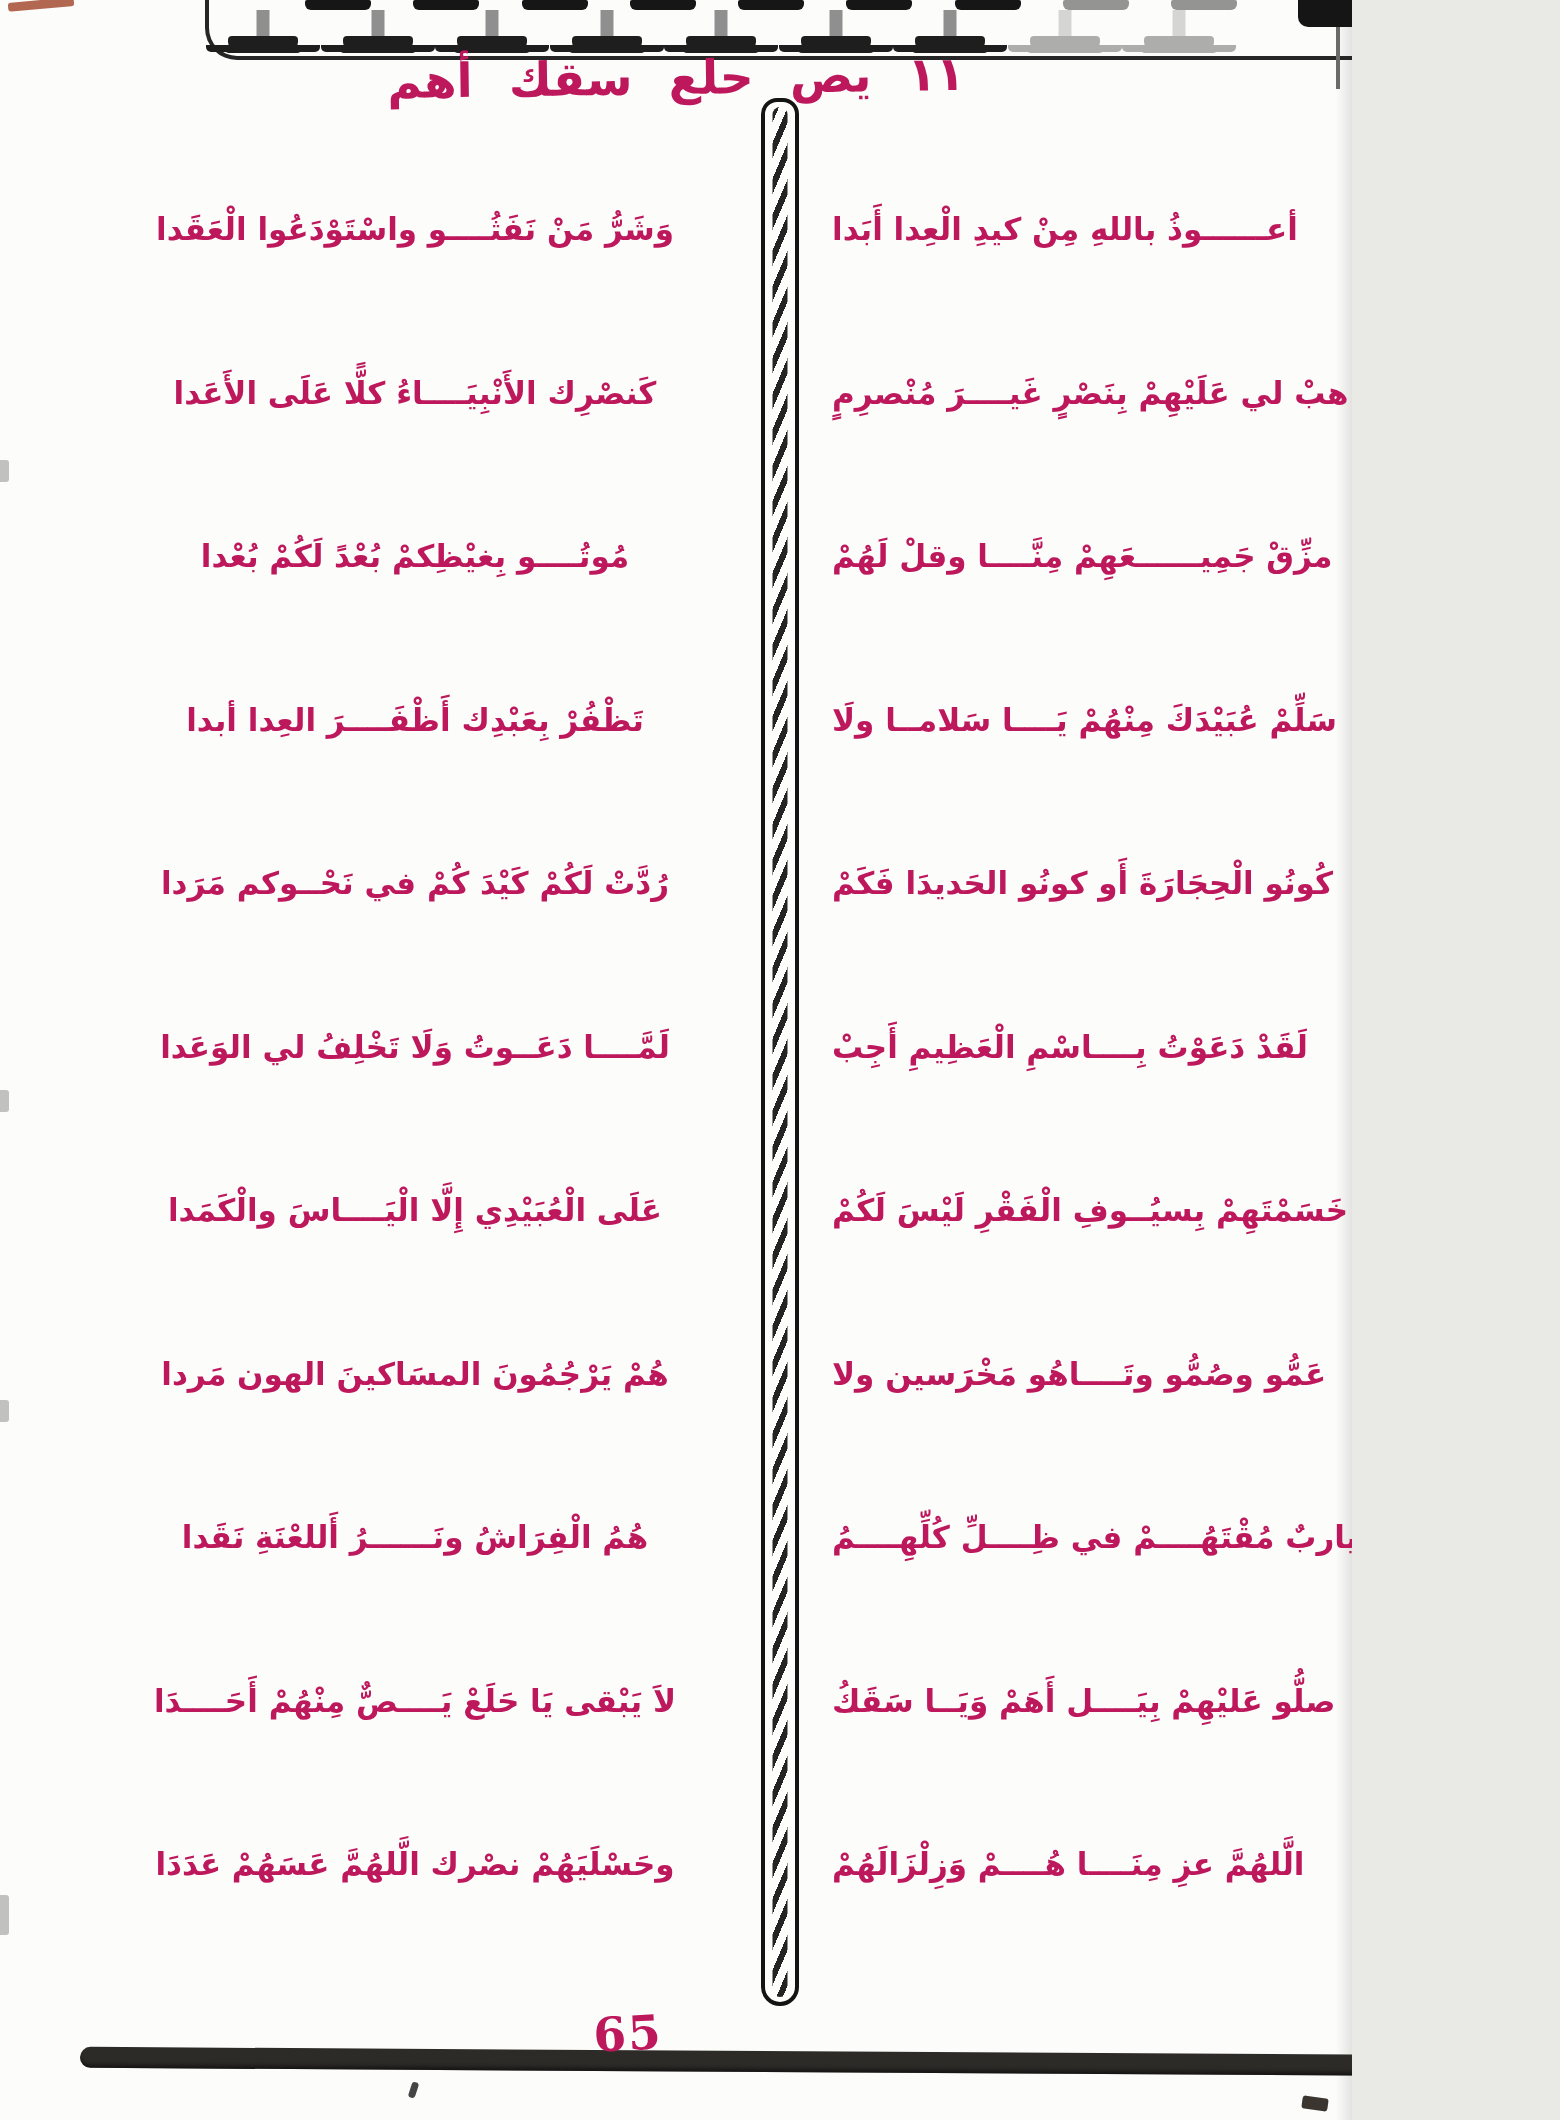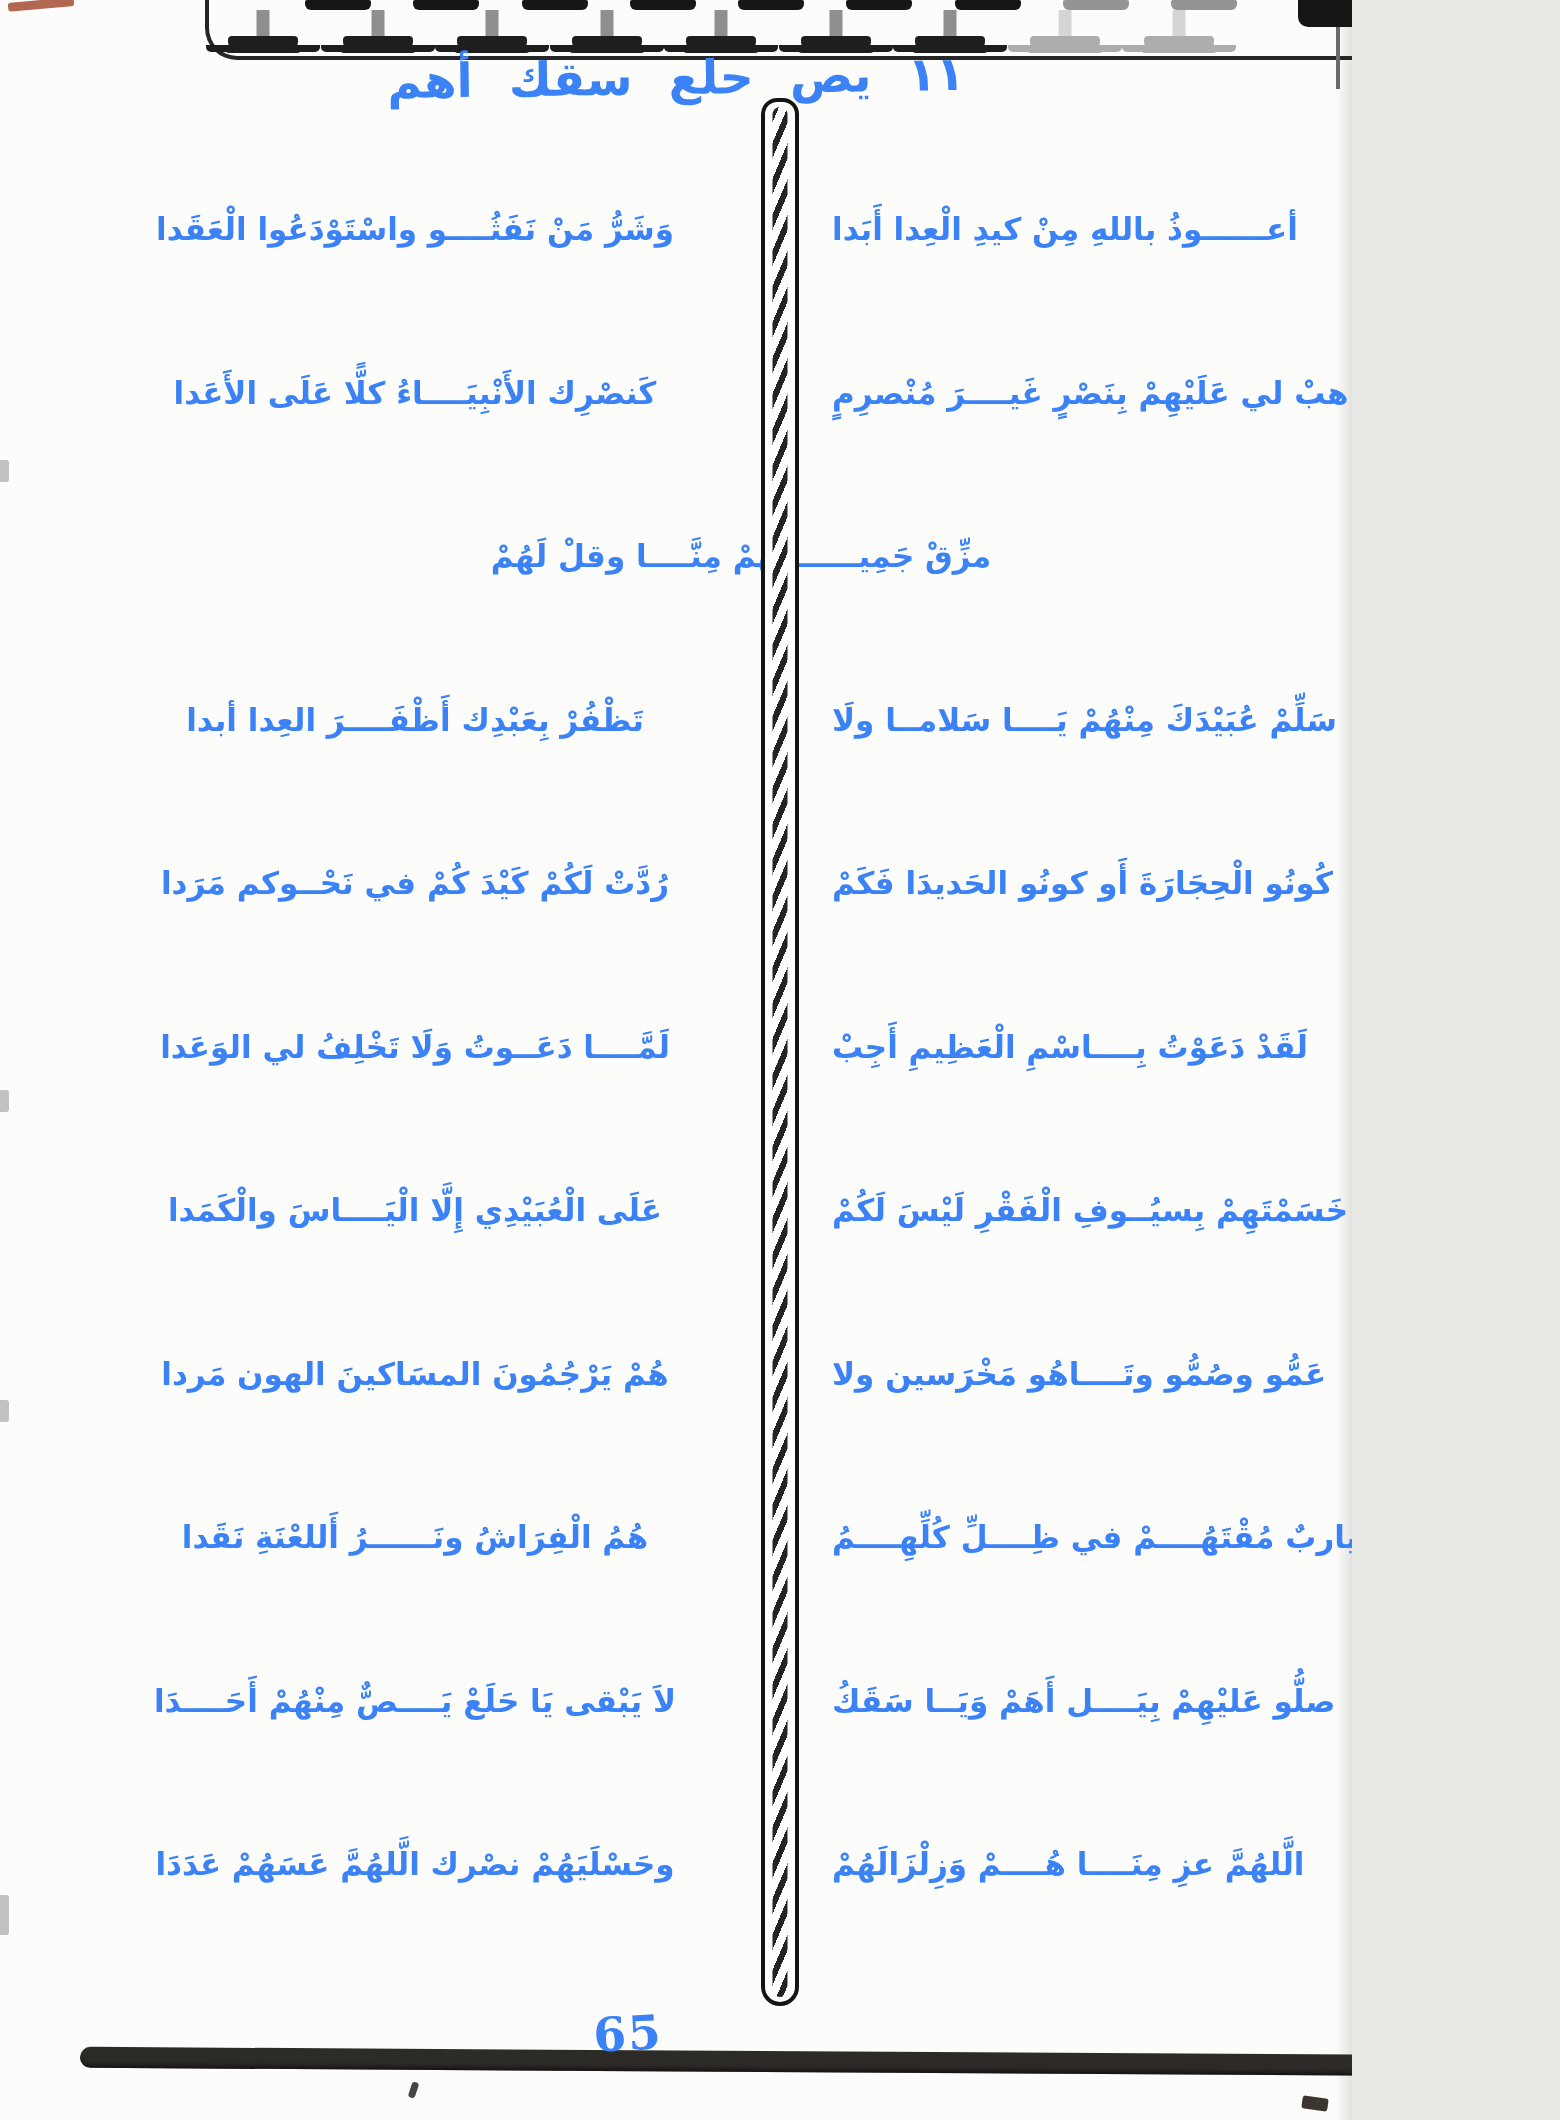--- a/index.html
+++ b/index.html
@@ -1,21 +1,21 @@
 <!DOCTYPE html>
 <html><head>
 <meta charset="utf-8">
 <style>
   * { box-sizing: border-box; margin: 0; padding: 0; }
   html,body { width: 1560px; }
   body { background: #e9e9e6; font-family: "DejaVu Sans", sans-serif; }
 
   .page {
     position: relative; width: 1352px; height: 2120px;
-    background: #fcfcfa; overflow: hidden; color: #3b82f6;
+    background: #fcfcfa; overflow: hidden; color: #be185d;
   }
   .edge-shade { position:absolute; right:0; top:0; bottom:0; width:16px;
     background: linear-gradient(to left, rgba(0,0,0,.10), rgba(0,0,0,0)); }
 
   
   .frieze { position:absolute; top:0; left:0; right:0; height:78px; }
   .frieze-line { position:absolute; left:205px; right:-6px; top:-28px; height:88px;
     border:4px solid #262626; border-top:none; border-right:none;
     border-bottom-left-radius:32px; }
   .dash-row { position:absolute; top:0; left:305px; right:115px;
@@ -130,20 +130,21 @@
       <span class="hemi second">وَشَرُّ مَنْ نَفَثُــــو واسْتَوْدَعُوا الْعَقَدا</span>
       <span class="rowgap"></span>
       <span class="hemi first">أعــــــوذُ باللهِ مِنْ كيدِ الْعِدا أَبَدا</span>
     </div>
     <div class="row">
       <span class="hemi second">كَنصْرِك الأَنْبِيَــــاءُ كلًّا عَلَى الأَعَدا</span>
       <span class="rowgap"></span>
       <span class="hemi first">هبْ لي عَلَيْهِمْ بِنَصْرٍ غَيــــرَ مُنْصرِمٍ</span>
     </div>
     <div class="row">
+      <span class="hemi second">مُوتُــــو بِغيْظِكمْ بُعْدً لَكُمْ بُعْدا</span>
       <span class="rowgap"></span>
       <span class="hemi first">مزِّقْ جَمِيــــــعَهِمْ مِنَّــــا وقلْ لَهُمْ</span>
     </div>
     <div class="row">
       <span class="hemi second">تَظْفُرْ بِعَبْدِك أَظْفَــــرَ العِدا أبدا</span>
       <span class="rowgap"></span>
       <span class="hemi first">سَلِّمْ عُبَيْدَكَ مِنْهُمْ يَــــا سَلامــا ولَا</span>
     </div>
     <div class="row">
       <span class="hemi second">رُدَّتْ لَكُمْ كَيْدَ كُمْ في نَحْــوكم مَرَدا</span>

